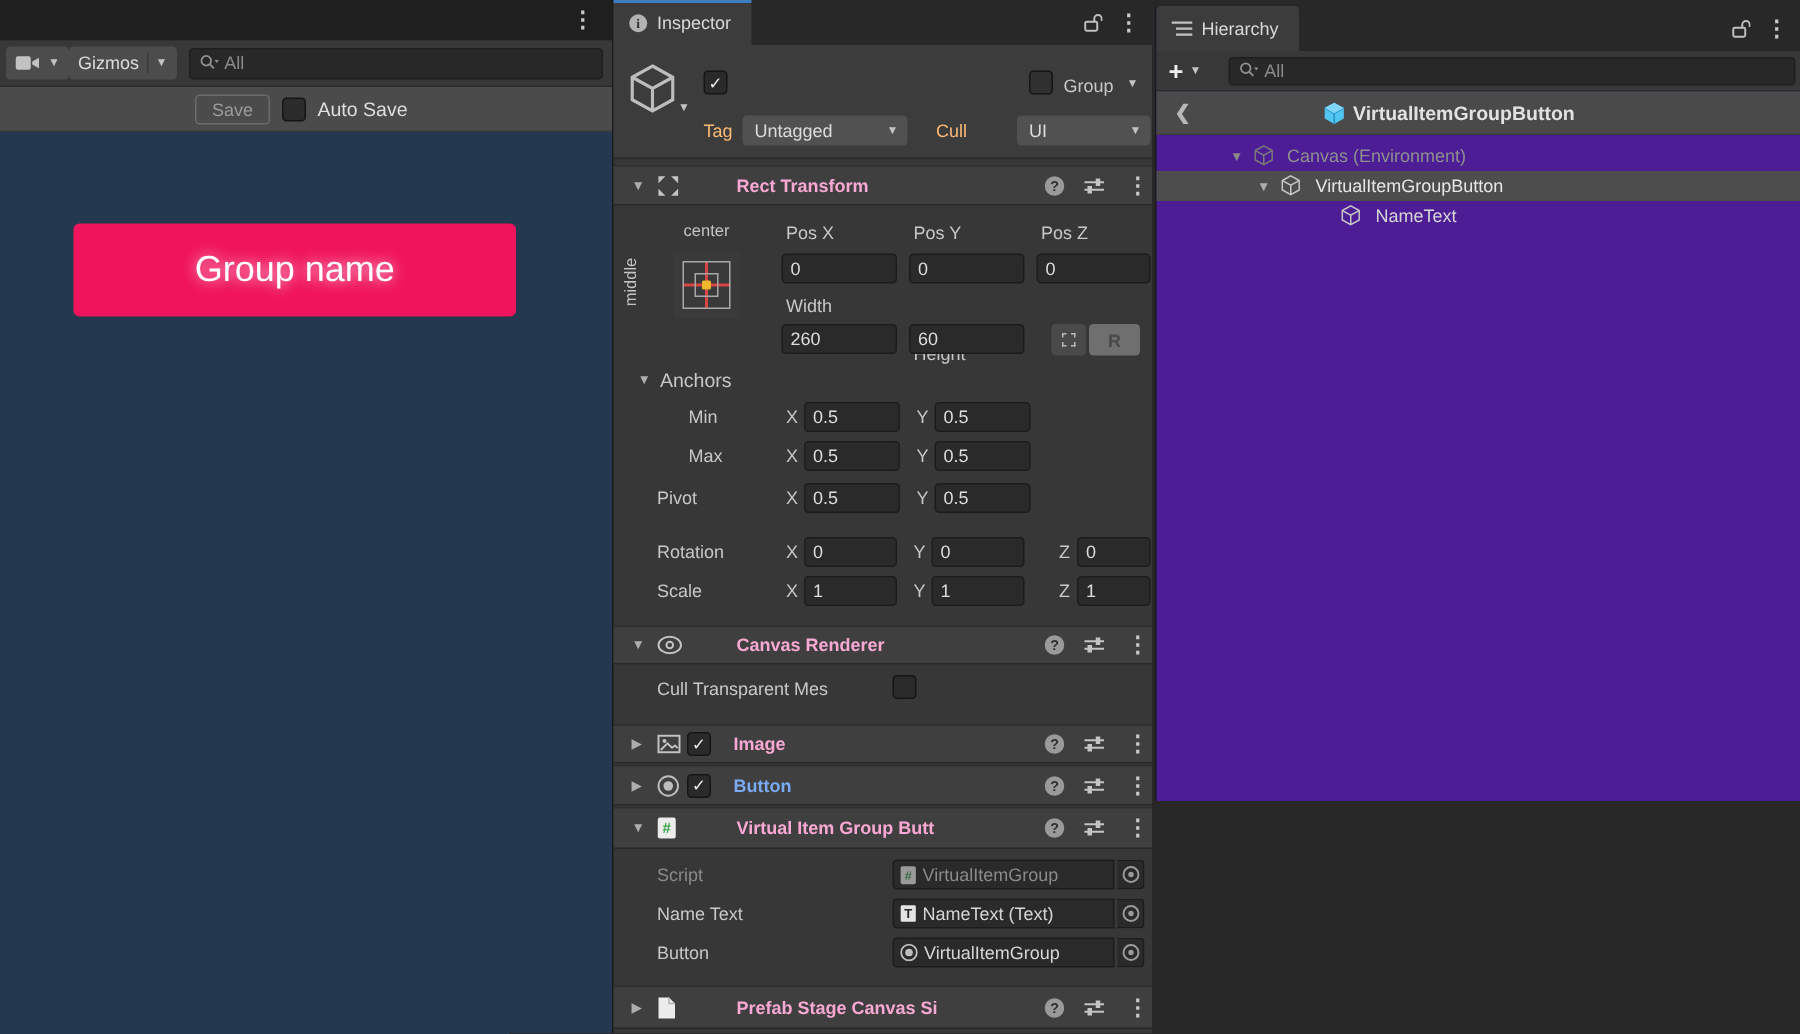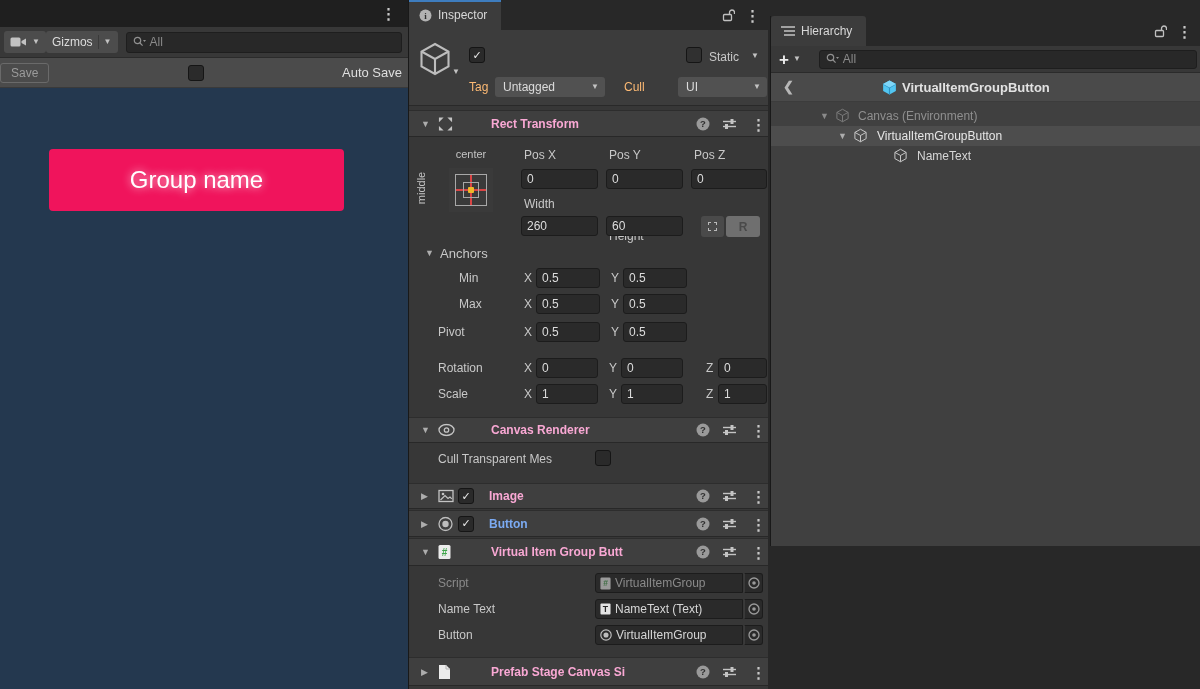--- a/index.html
+++ b/index.html
@@ -21,21 +21,21 @@
                   display:flex; align-items:center; justify-content:flex-end; padding-right:12px; }
   .scene-toolbar { position:absolute; left:0; top:27px; width:100%; height:31px; background:#383838;
                    display:flex; align-items:center; padding:0 4px; border-bottom:1px solid #2B2B2B; }
   .tool-btn { height:22px; background:#4C4C4C; border-radius:3px; display:flex; align-items:center;
               padding:0 6px; gap:5px; color:#DCDCDC; }
   .tool-btn .sep { width:1px; height:14px; background:#3A3A3A; }
   .searchbox { flex:1; height:21px; margin-left:8px; margin-right:2px; background:#282828;
                border:1px solid #1E1E1E; border-radius:3px; display:flex; align-items:center;
                padding:0 6px; gap:4px; color:#8A8A8A; }
   .save-bar { position:absolute; left:0; top:58px; width:100%; height:30px; background:#4B4B4B;
-              display:flex; align-items:center; justify-content:space-between; gap:8px; padding-right:6px;
+              display:flex; align-items:center; justify-content:center; gap:8px; padding-right:6px;
               border-bottom:1px solid #3A3A3A; }
   .save-btn { height:20px; padding:0 10px; background:transparent; border:1px solid #6A6A6A;
               border-radius:3px; color:#9B9B9B; font-size:12px; font-family:inherit; }
   .autosave-cb { background:#2B2B2B; }
   .save-bar .lbl { color:#DFDFDF; font-size:13px; }
   .scene-view { position:absolute; left:0; top:88px; width:100%; bottom:0; }
   .group-btn { position:absolute; left:49px; top:61px; width:295px; height:62px; background:#F0145C;
                border-radius:4px; display:flex; align-items:center; justify-content:center; }
   .group-btn span { color:#FFFFFF; font-size:24px; text-shadow:0 0 9px rgba(255,255,255,.85); }
 
@@ -103,21 +103,21 @@
 
   .ofield { position:absolute; left:186px; width:148px; height:20px; background:#2A2A2A;
             border:1px solid #1C1C1C; border-radius:3px 0 0 3px; display:flex; align-items:center;
             gap:4px; padding:0 4px; overflow:hidden; white-space:nowrap; color:#D6D6D6; }
   .opicker { position:absolute; left:335px; width:19px; height:20px; background:#2A2A2A;
              border:1px solid #1C1C1C; border-left:1px solid #3A3A3A; border-radius:0 3px 3px 0;
              display:flex; align-items:center; justify-content:center; }
   .dim, .dim span { color:#8A8A8A !important; }
 
   
-  .hier-panel { position:absolute; left:770px; top:16px; width:430px; height:530px; background:#404040;
+  .hier-panel { position:absolute; left:770px; top:4px; width:430px; height:530px; background:#4c1d95;
                 border-left:1px solid #191919; }
   .hier-toolbar { position:absolute; left:0; top:30px; width:100%; height:27px; background:#383838;
                   display:flex; align-items:center; padding:0 3px 0 8px; gap:4px;
                   border-bottom:1px solid #2B2B2B; }
   .plus { color:#EDEDED; font-size:17px; font-weight:bold; line-height:1; }
   .hier-search { flex:1; height:19px; background:#282828; border:1px solid #1E1E1E; border-radius:3px;
                  display:flex; align-items:center; padding:0 6px; gap:4px; color:#8A8A8A; }
   .prefab-bar { position:absolute; left:0; top:57px; width:100%; height:29px; background:#4A4A4A;
                 border-bottom:1px solid #3C3C3C; }
   .prefab-back { position:absolute; left:12px; top:6px; color:#B8B8B8; font-size:13px; font-weight:bold; }
@@ -206,21 +206,21 @@
     <div class="go-header">
       <div class="go-cube">
         <svg width="36" height="36" viewBox="0 0 24 24">
             <path d="M12 2 L21 7 V17 L12 22 L3 17 V7 Z" fill="none" stroke="#BDBDBD" stroke-width="1.4"></path>
             <path d="M3 7 L12 12 L21 7 M12 12 V22" fill="none" stroke="#BDBDBD" stroke-width="1.4"></path>
           </svg>
         <span class="caret">▼</span>
       </div>
       <span class="cb go-active-cb">✓</span>
       <span class="cb static-cb"></span>
-      <span class="static-lbl">Static</span>
+      <span class="static-lbl">Group</span>
       <span class="caret static-caret">▼</span>
 
       <span class="go-lbl" style="left:60px; top:50px;">Tag</span>
       <div class="dd" style="left:86px; top:47px; width:110px;">
         <span>Untagged</span>
         <span class="caret">▼</span>
       </div>
       <span class="go-lbl" style="left:215px; top:50px;">Cull</span>
       <div class="dd" style="left:269px; top:47px; width:89px;">
         <span>UI</span>

